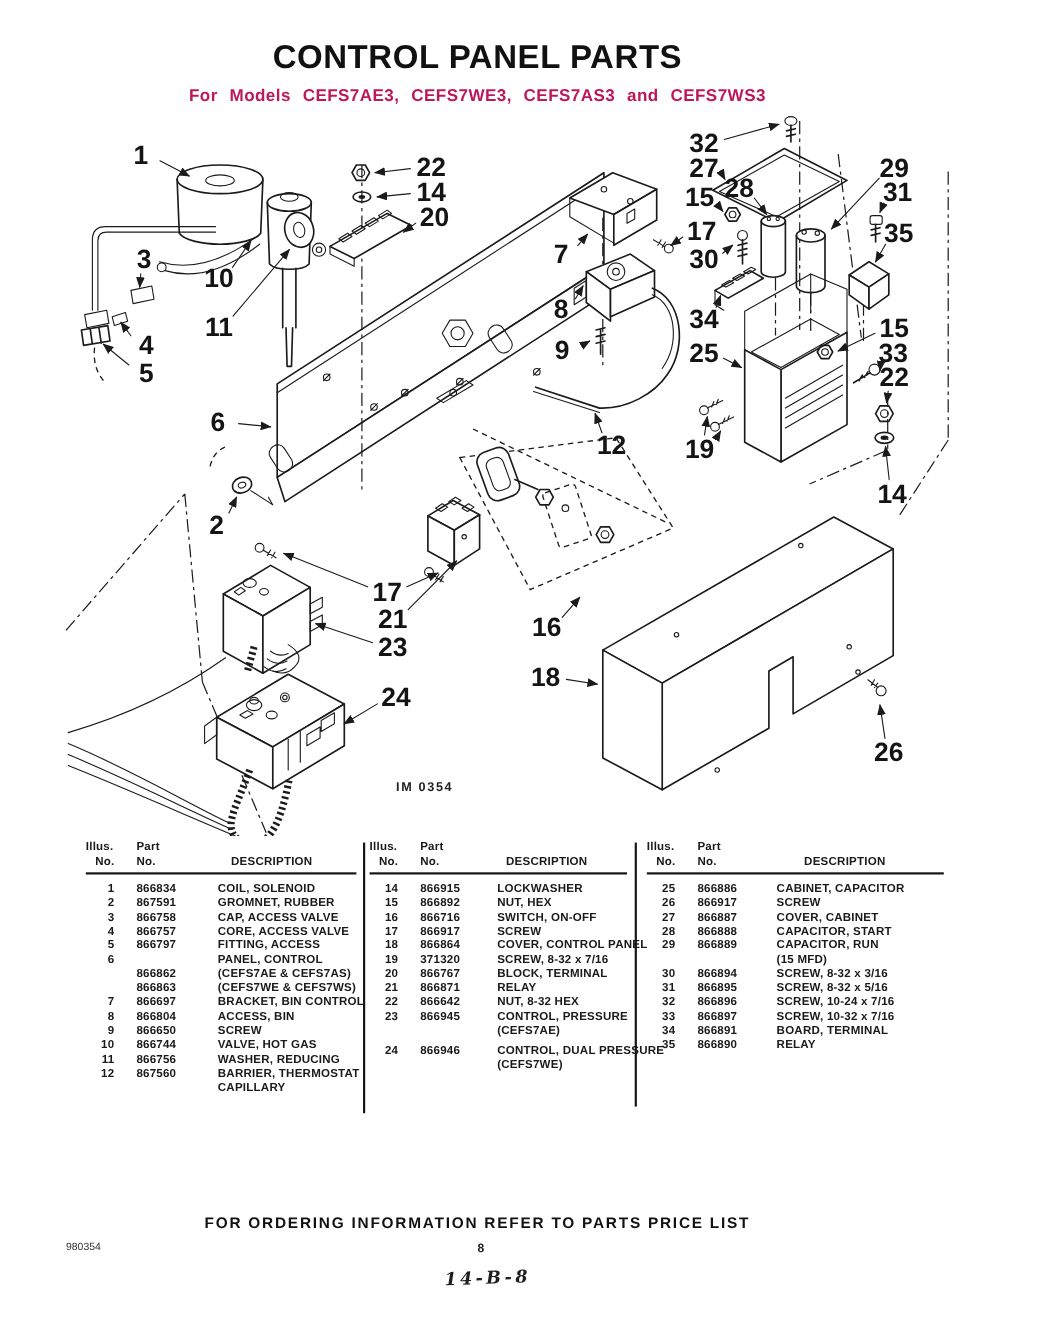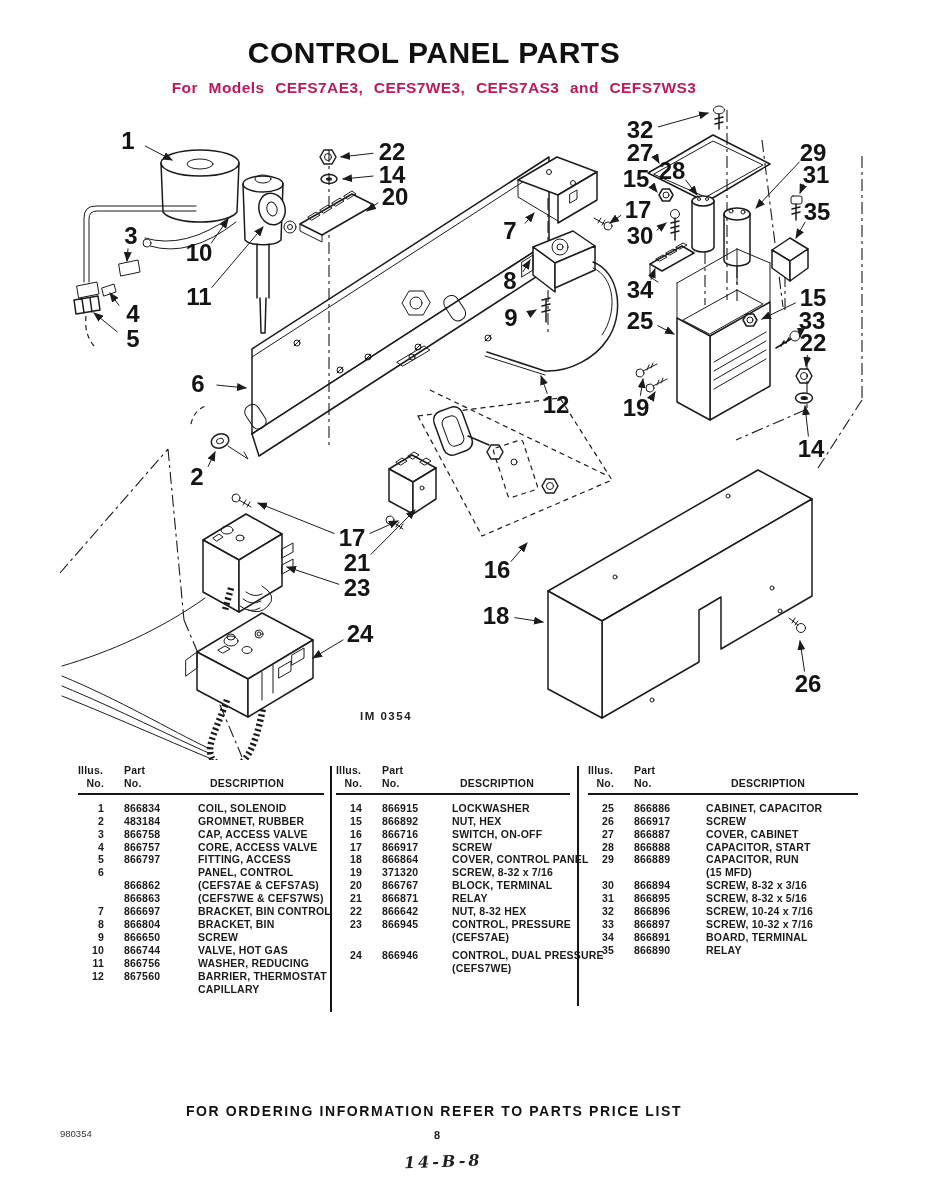--- a/index.html
+++ b/index.html
@@ -380,21 +380,21 @@
       </div>
     </div>
     <div class="rows">
         <div class="trow">
           <span class="cell-no">1</span>
           <span class="cell-part">866834</span>
           <span class="cell-desc">COIL, SOLENOID</span>
         </div>
         <div class="trow">
           <span class="cell-no">2</span>
-          <span class="cell-part">483184</span>
+          <span class="cell-part">867591</span>
           <span class="cell-desc">GROMNET, RUBBER</span>
         </div>
         <div class="trow">
           <span class="cell-no">3</span>
           <span class="cell-part">866758</span>
           <span class="cell-desc">CAP, ACCESS VALVE</span>
         </div>
         <div class="trow">
           <span class="cell-no">4</span>
           <span class="cell-part">866757</span>
@@ -421,21 +421,21 @@
           <span class="cell-desc">(CEFS7WE &amp; CEFS7WS)</span>
         </div>
         <div class="trow">
           <span class="cell-no">7</span>
           <span class="cell-part">866697</span>
           <span class="cell-desc">BRACKET, BIN CONTROL</span>
         </div>
         <div class="trow">
           <span class="cell-no">8</span>
           <span class="cell-part">866804</span>
-          <span class="cell-desc">BRACKET, BIN</span>
+          <span class="cell-desc">ACCESS, BIN</span>
         </div>
         <div class="trow">
           <span class="cell-no">9</span>
           <span class="cell-part">866650</span>
           <span class="cell-desc">SCREW</span>
         </div>
         <div class="trow">
           <span class="cell-no">10</span>
           <span class="cell-part">866744</span>
           <span class="cell-desc">VALVE, HOT GAS</span>

